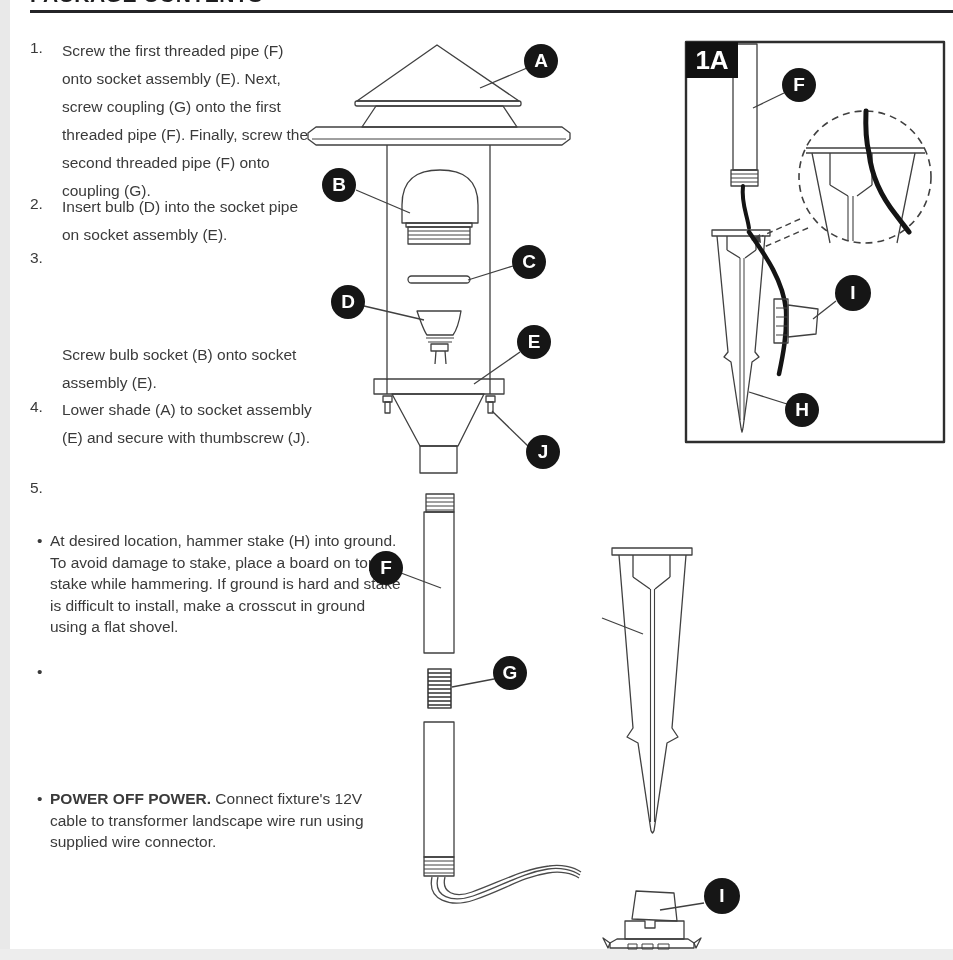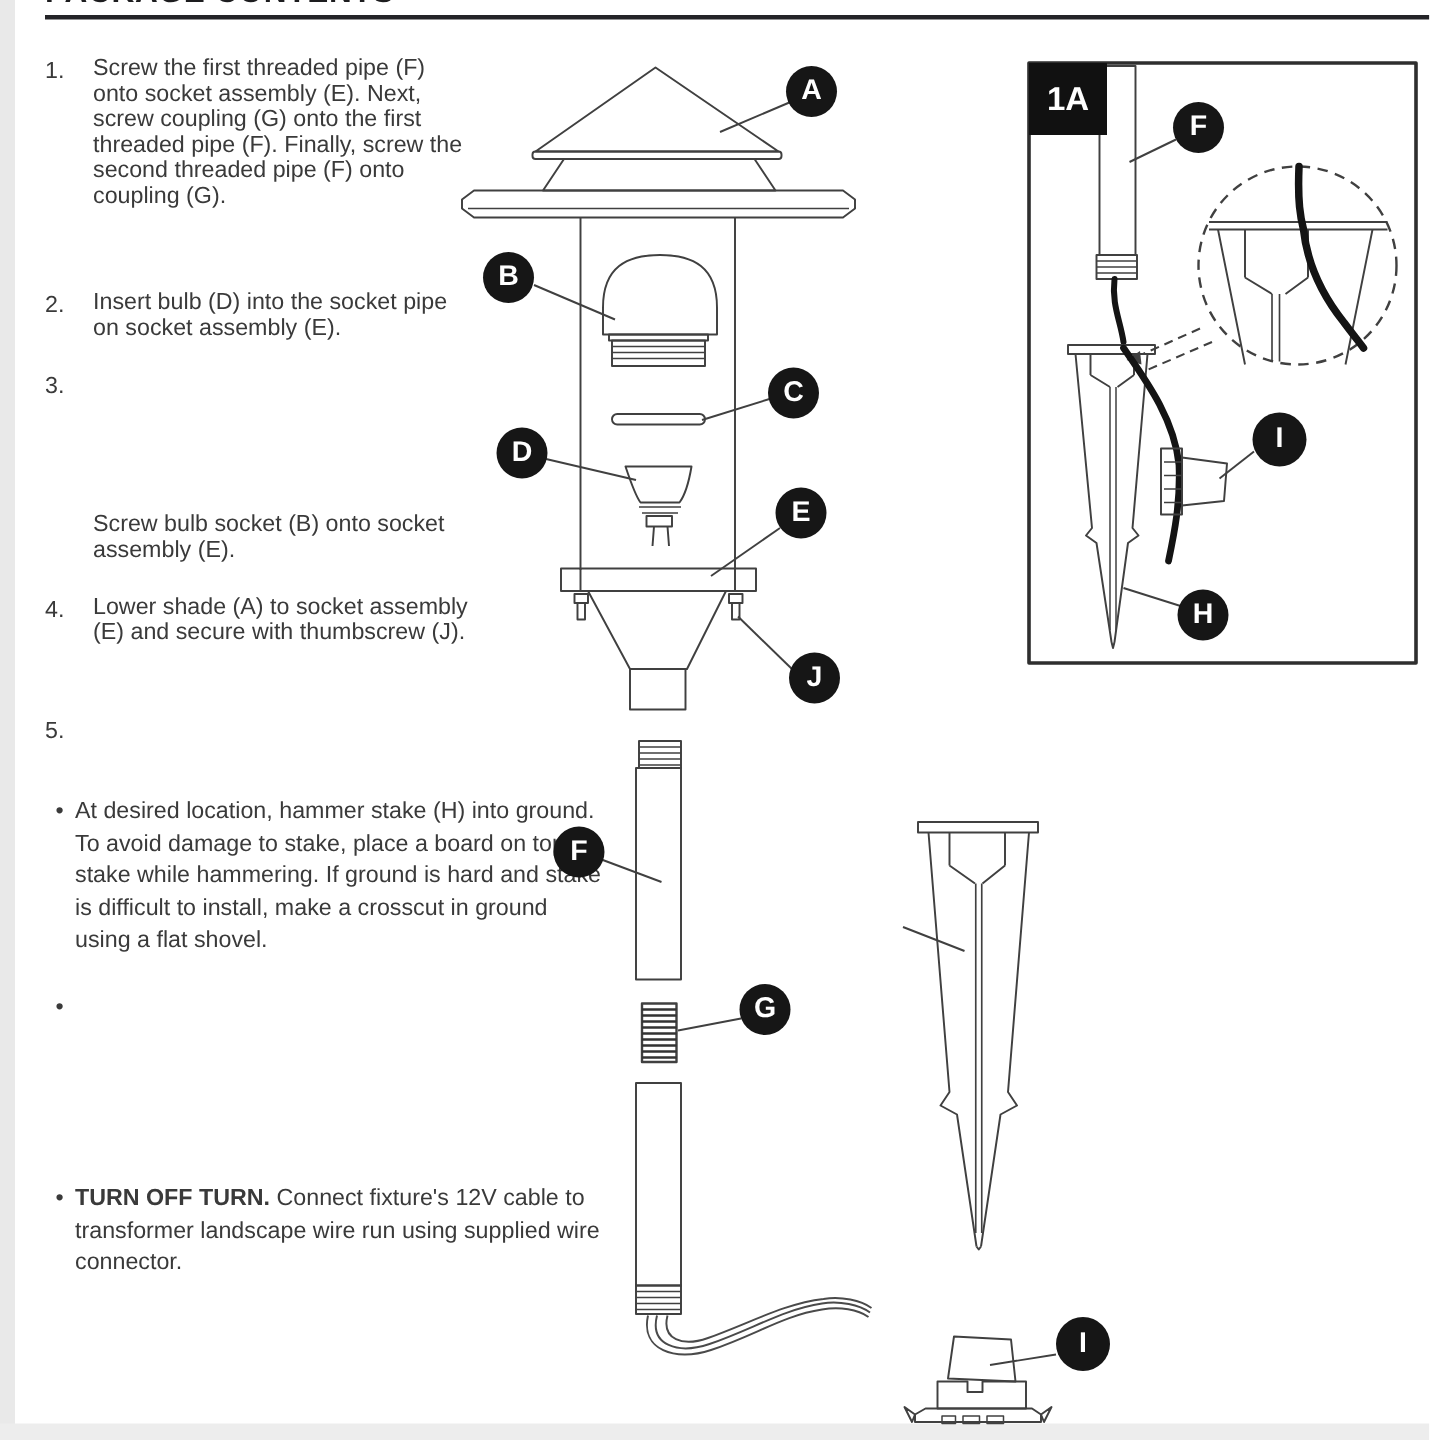--- a/index.html
+++ b/index.html
@@ -4,30 +4,30 @@
 <style>
   html,body{margin:0;padding:0;background:#fff;}
   .page{position:relative;width:953px;height:960px;background:#fff;overflow:hidden;
         font-family:"Liberation Sans","DejaVu Sans",sans-serif;color:#3a3a3a;}
   .edge-left{position:absolute;left:0;top:0;width:10px;height:960px;background:#e9e9e9;}
   .edge-bottom{position:absolute;left:0;top:949px;width:953px;height:11px;background:#ededed;}
   .heading-clip{position:absolute;left:30px;top:0;width:700px;height:6px;overflow:hidden;}
   .heading-clip h1{margin:-17px 0 0 0;font-size:21px;font-weight:bold;letter-spacing:.5px;color:#1d1d1f;}
   .heading-rule{position:absolute;left:30px;top:10px;width:923px;height:3px;background:#242428;}
   .num{position:absolute;left:30px;font-size:15.5px;line-height:21.5px;}
-  .itext{position:absolute;left:62px;width:252px;font-size:15.5px;line-height:17px;}
+  .itext{position:absolute;left:62px;width:252px;font-size:15.5px;line-height:28px;}
   .wide{width:360px;}
   .bdot{position:absolute;left:37px;font-size:15.5px;line-height:21.5px;}
   .btext{position:absolute;left:50px;width:352px;font-size:15.5px;line-height:21.5px;}
   .lead{font-weight:bold;}
   .callout{position:absolute;width:34px;height:34px;border-radius:50%;background:#161616;
            color:#fff;font-weight:bold;font-size:19px;display:flex;align-items:center;
            justify-content:center;z-index:3;}
-  .fig-tag{position:absolute;left:686px;top:42px;width:52px;height:48px;background:#111;
-           color:#fff;font-weight:bold;font-size:22px;display:flex;align-items:center;
+  .fig-tag{position:absolute;left:686px;top:42px;width:52px;height:36px;background:#111;
+           color:#fff;font-weight:bold;font-size:26px;display:flex;align-items:center;
            justify-content:center;z-index:3;}
   svg.art{position:absolute;left:0;top:0;z-index:1;}
 </style>
 </head>
 <body>
 
 <div class="page">
   <div class="edge-left"></div>
   <div class="edge-bottom"></div>
 
@@ -49,21 +49,21 @@
   <div class="itext" style="top:396px">Lower shade (A) to socket assembly (E) and secure with thumbscrew (J).</div>
 
   <span class="num" style="top:477px">5.</span>
 
   <span class="bdot" style="top:530px">•</span>
   <div class="btext" style="top:530px">At desired location, hammer stake (H) into ground. To avoid damage to stake, place a board on top of stake while hammering.  If ground is hard and stake is difficult to install, make a crosscut in ground using a flat shovel.</div>
 
   <span class="bdot" style="top:661px">•</span>
 
   <span class="bdot" style="top:788px">•</span>
-  <div class="btext" style="top:788px"><span class="lead">TURN OFF TURN.</span><span>  Connect fixture's 12V cable to transformer landscape wire run using supplied wire connector.</span></div>
+  <div class="btext" style="top:788px"><span class="lead">POWER OFF POWER.</span><span>  Connect fixture's 12V cable to transformer landscape wire run using supplied wire connector.</span></div>
 
   <svg class="art" width="953" height="960" viewBox="0 0 953 960" fill="none" stroke="#404040" stroke-width="1.3" stroke-linejoin="round">
 
     <g>
       <path d="M437,45 L357,101 H519 Z"></path>
       <rect x="355" y="101" width="166" height="5" rx="2"></rect>
       <path d="M376,106 H503 L517,127 H362 Z"></path>
       <path d="M308,133 L316,127 H562 L570,133 V139 L562,145 H316 L308,139 Z"></path>
       <path d="M312,139 H566" stroke-width="1"></path>
     </g>

